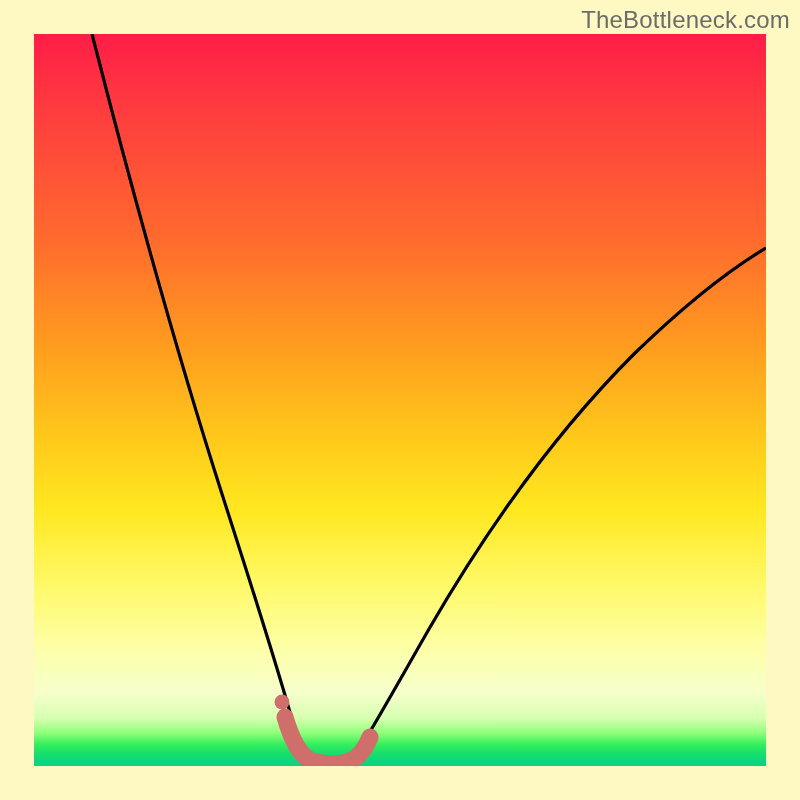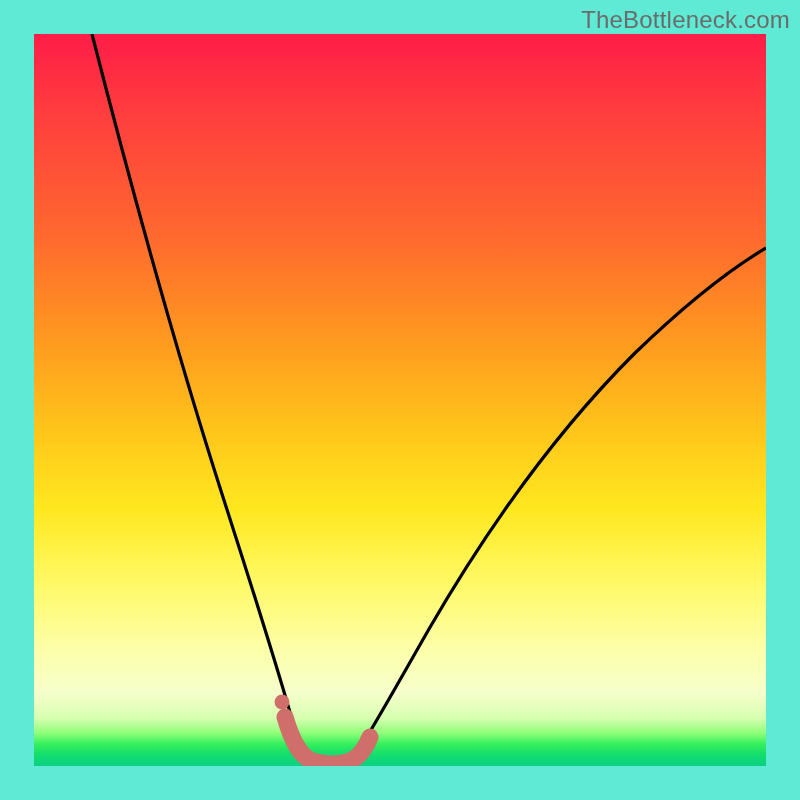--- a/index.html
+++ b/index.html
@@ -10,21 +10,21 @@
     background: #000;
     overflow: hidden;
     font-family: Arial, Helvetica, sans-serif;
   }
   .frame {
     position: absolute;
     top: 0;
     left: 0;
     width: 800px;
     height: 800px;
-    background: #5eead4;
+    background: #fef9c3;
   }
   .plot-area {
     position: absolute;
     top: 34px;
     left: 34px;
     width: 732px;
     height: 732px;
     
     background: linear-gradient(
       to bottom,

